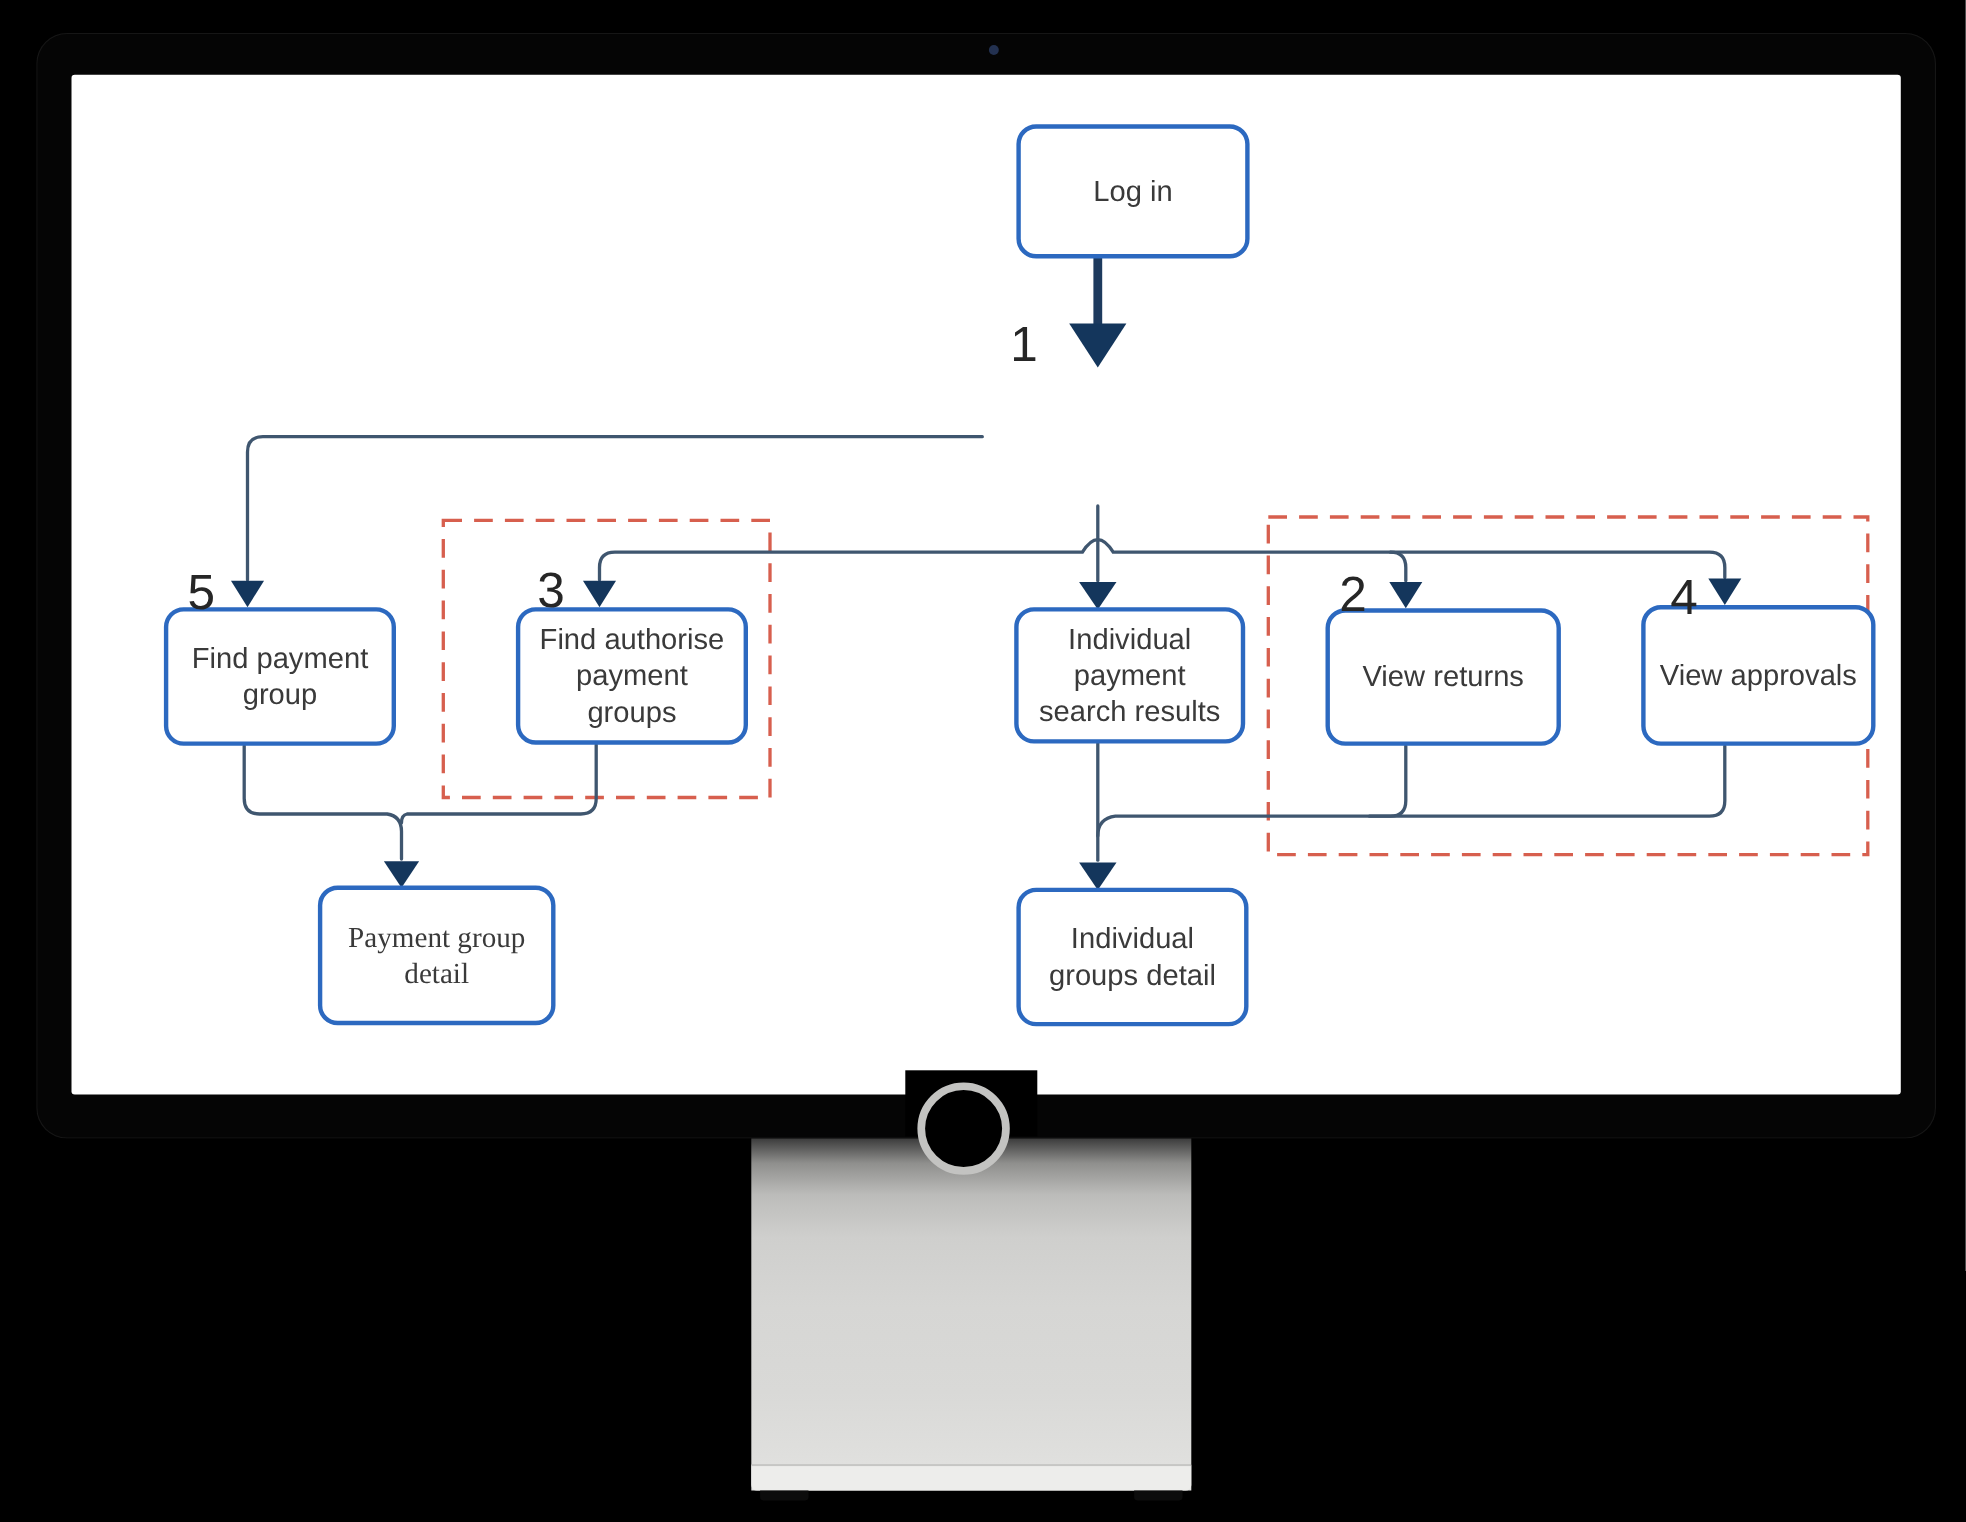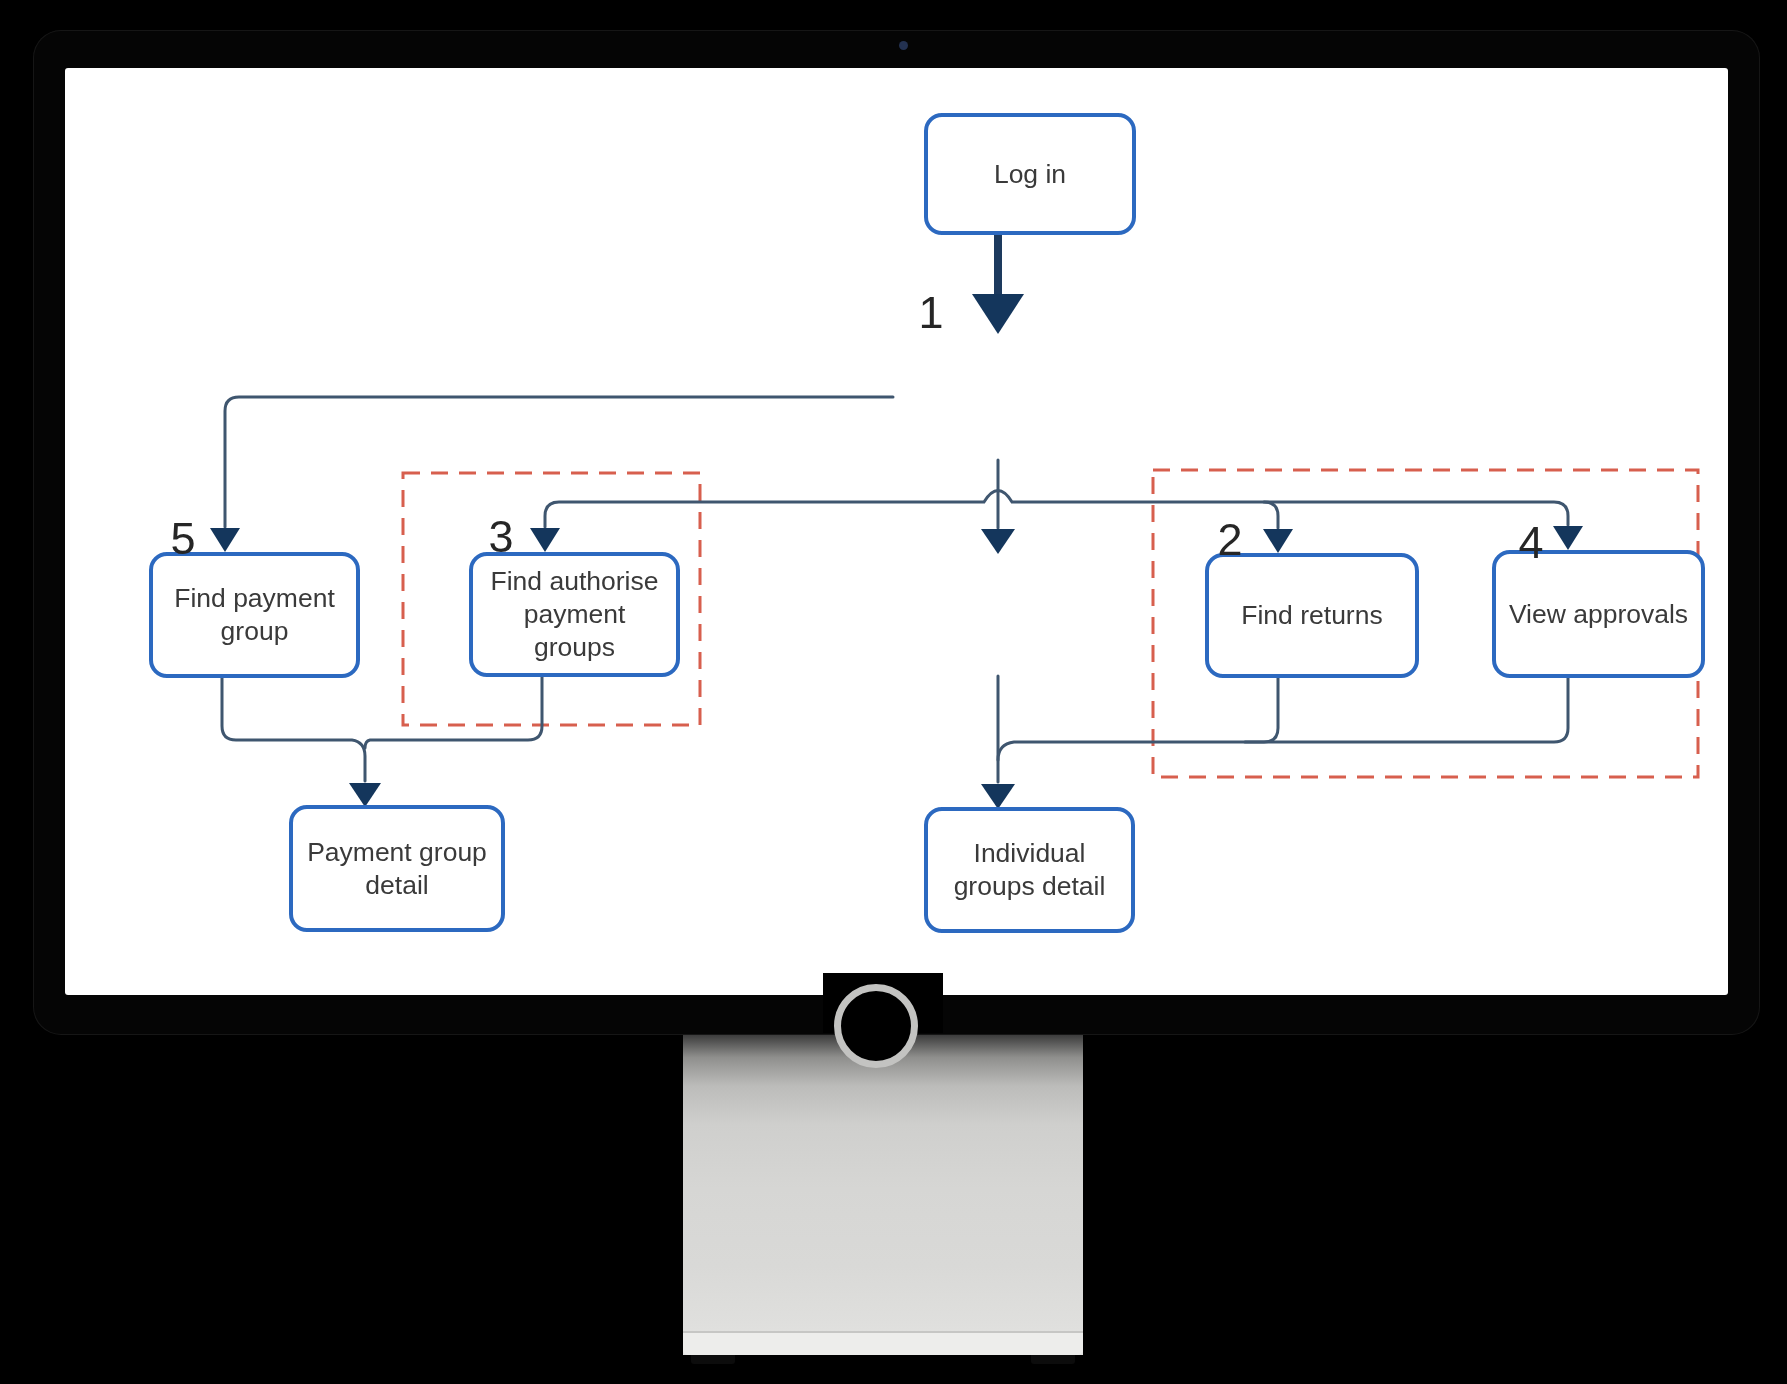--- a/index.html
+++ b/index.html
@@ -69,21 +69,21 @@
     text-align:center;color:var(--node-text);
     font-size:26.5px;line-height:1.24;padding:4px 7px;margin-left:32px;
   }
   .node-login{left:827px;top:45px;width:212px;height:122px;}
   .node-find-individual{left:828px;top:264px;width:210px;height:128px;}
   .node-find-payment-group{left:52px;top:484px;width:211px;height:126px;}
   .node-view-authorise{left:372px;top:484px;width:211px;height:125px;}
   .node-search-results{left:825px;top:484px;width:210px;height:124px;}
   .node-view-returns{left:1108px;top:485px;width:214px;height:125px;}
   .node-view-approvals{left:1395px;top:482px;width:213px;height:128px;}
-  .node-payment-group-detail{left:192px;top:737px;width:216px;height:127px;}
+  .node-payment-group-detail{left:192px;top:737px;width:216px;height:127px;font-family:Liberation Serif, serif;}
   .node-individual-payment-detail{left:827px;top:739px;width:211px;height:126px;}
 
   .step{
     position:absolute;width:60px;text-align:center;
     color:var(--step-text);font-size:45px;line-height:1;
   }
   .step-1{left:836px;top:222px;}
   .step-5{left:88px;top:448px;}
   .step-3{left:406px;top:446px;}
   .step-2{left:1135px;top:449px;}
@@ -130,22 +130,25 @@
 
     <div class="node node-login">
       <span>Log in</span>
     </div>
     <div class="node node-find-payment-group">
       <span>Find payment group</span>
     </div>
     <div class="node node-view-authorise">
       <span>Find authorise payment groups</span>
     </div>
+    <div class="node node-search-results">
+      <span>Individual payment search results</span>
+    </div>
     <div class="node node-view-returns">
-      <span>Find returns</span>
+      <span>View returns</span>
     </div>
     <div class="node node-view-approvals">
       <span>View approvals</span>
     </div>
     <div class="node node-payment-group-detail">
       <span>Payment group detail</span>
     </div>
     <div class="node node-individual-payment-detail">
       <span>Individual groups detail</span>
     </div>

